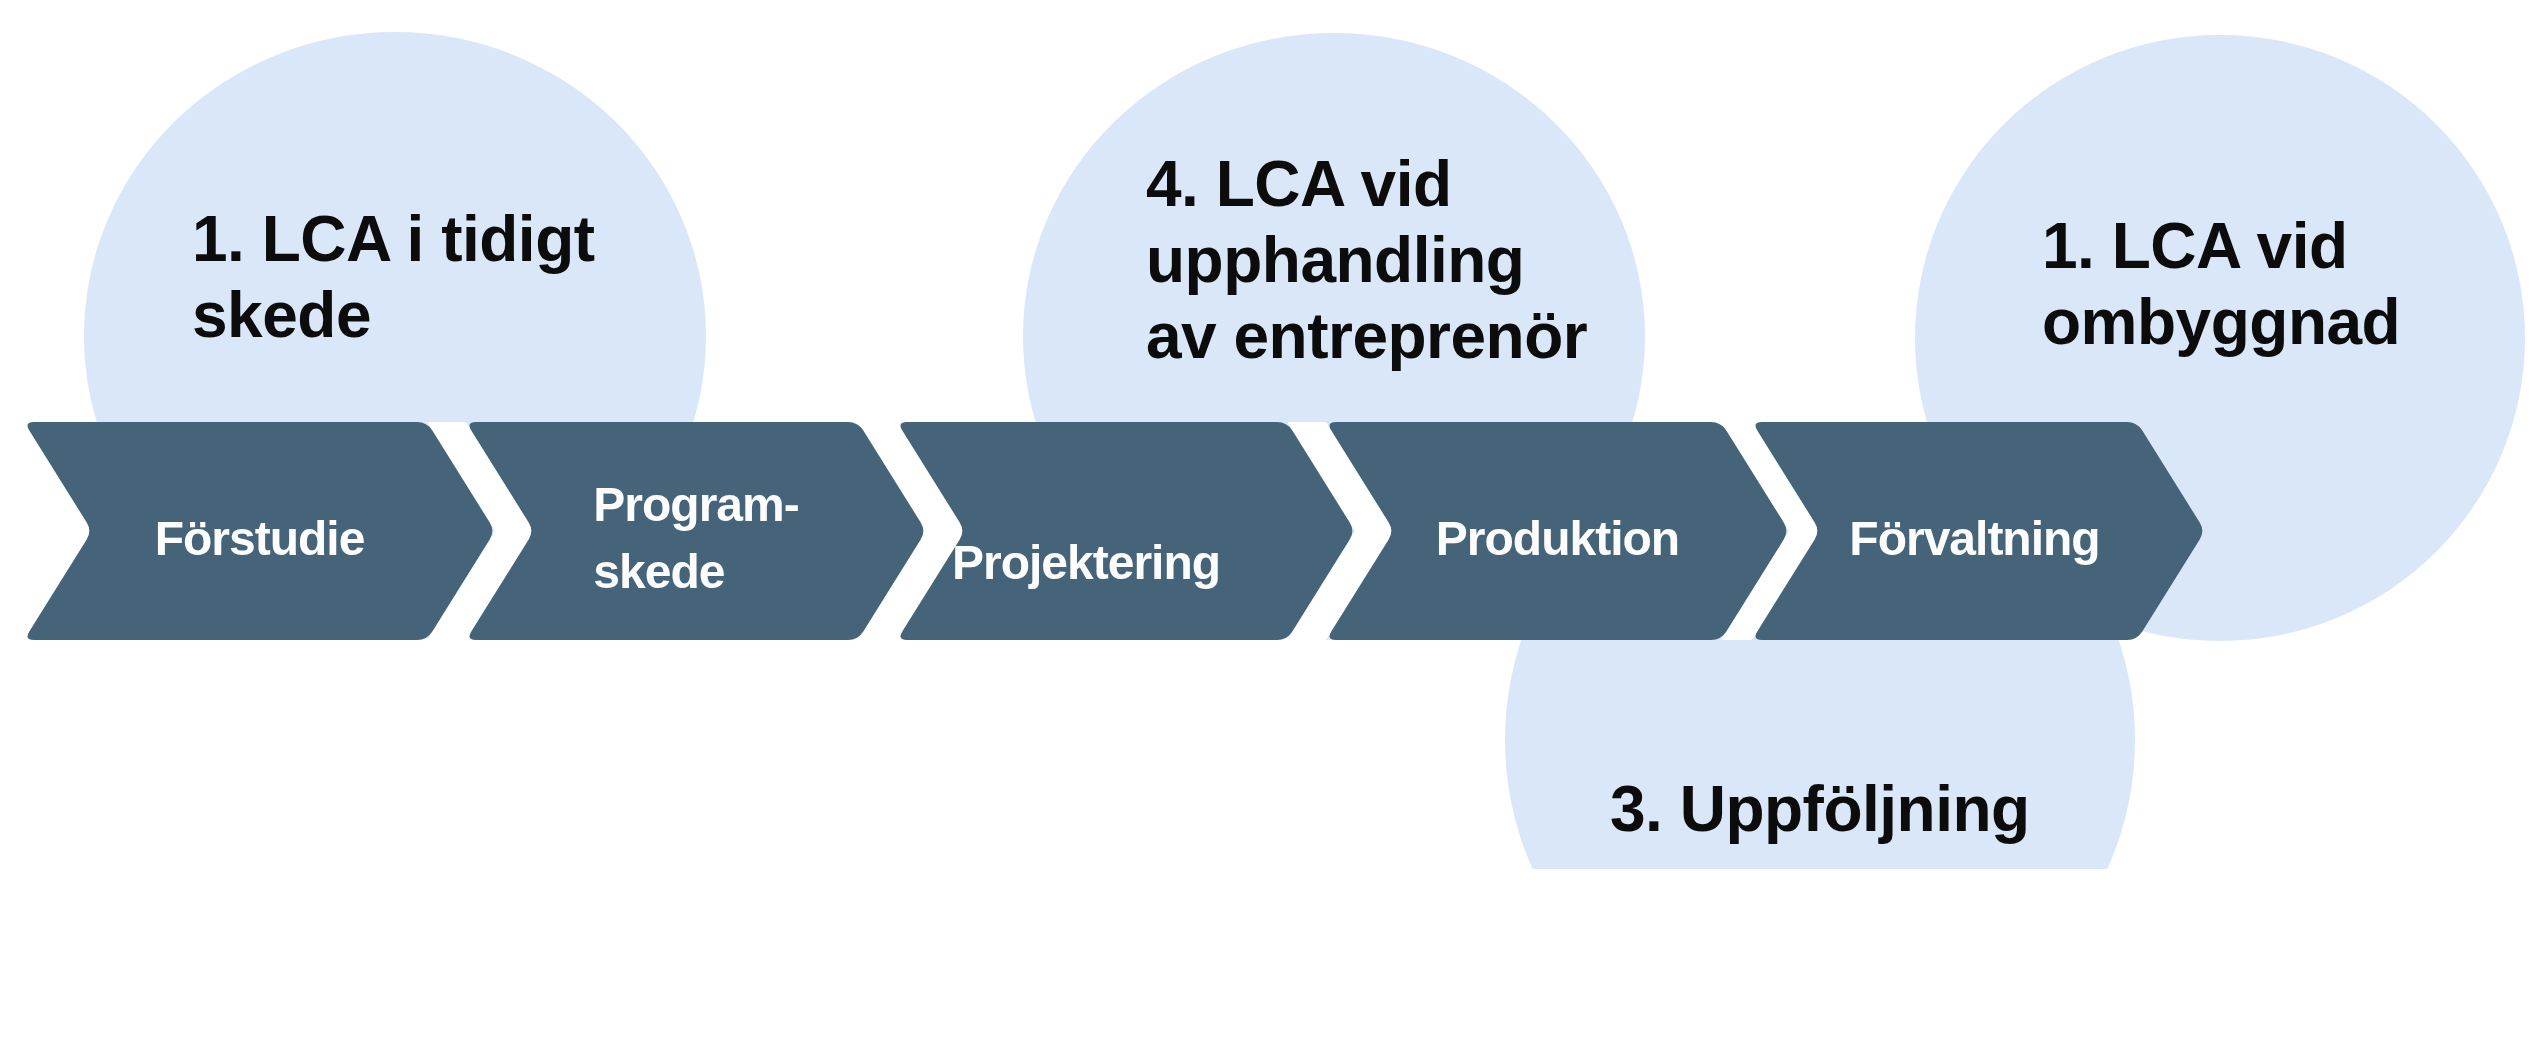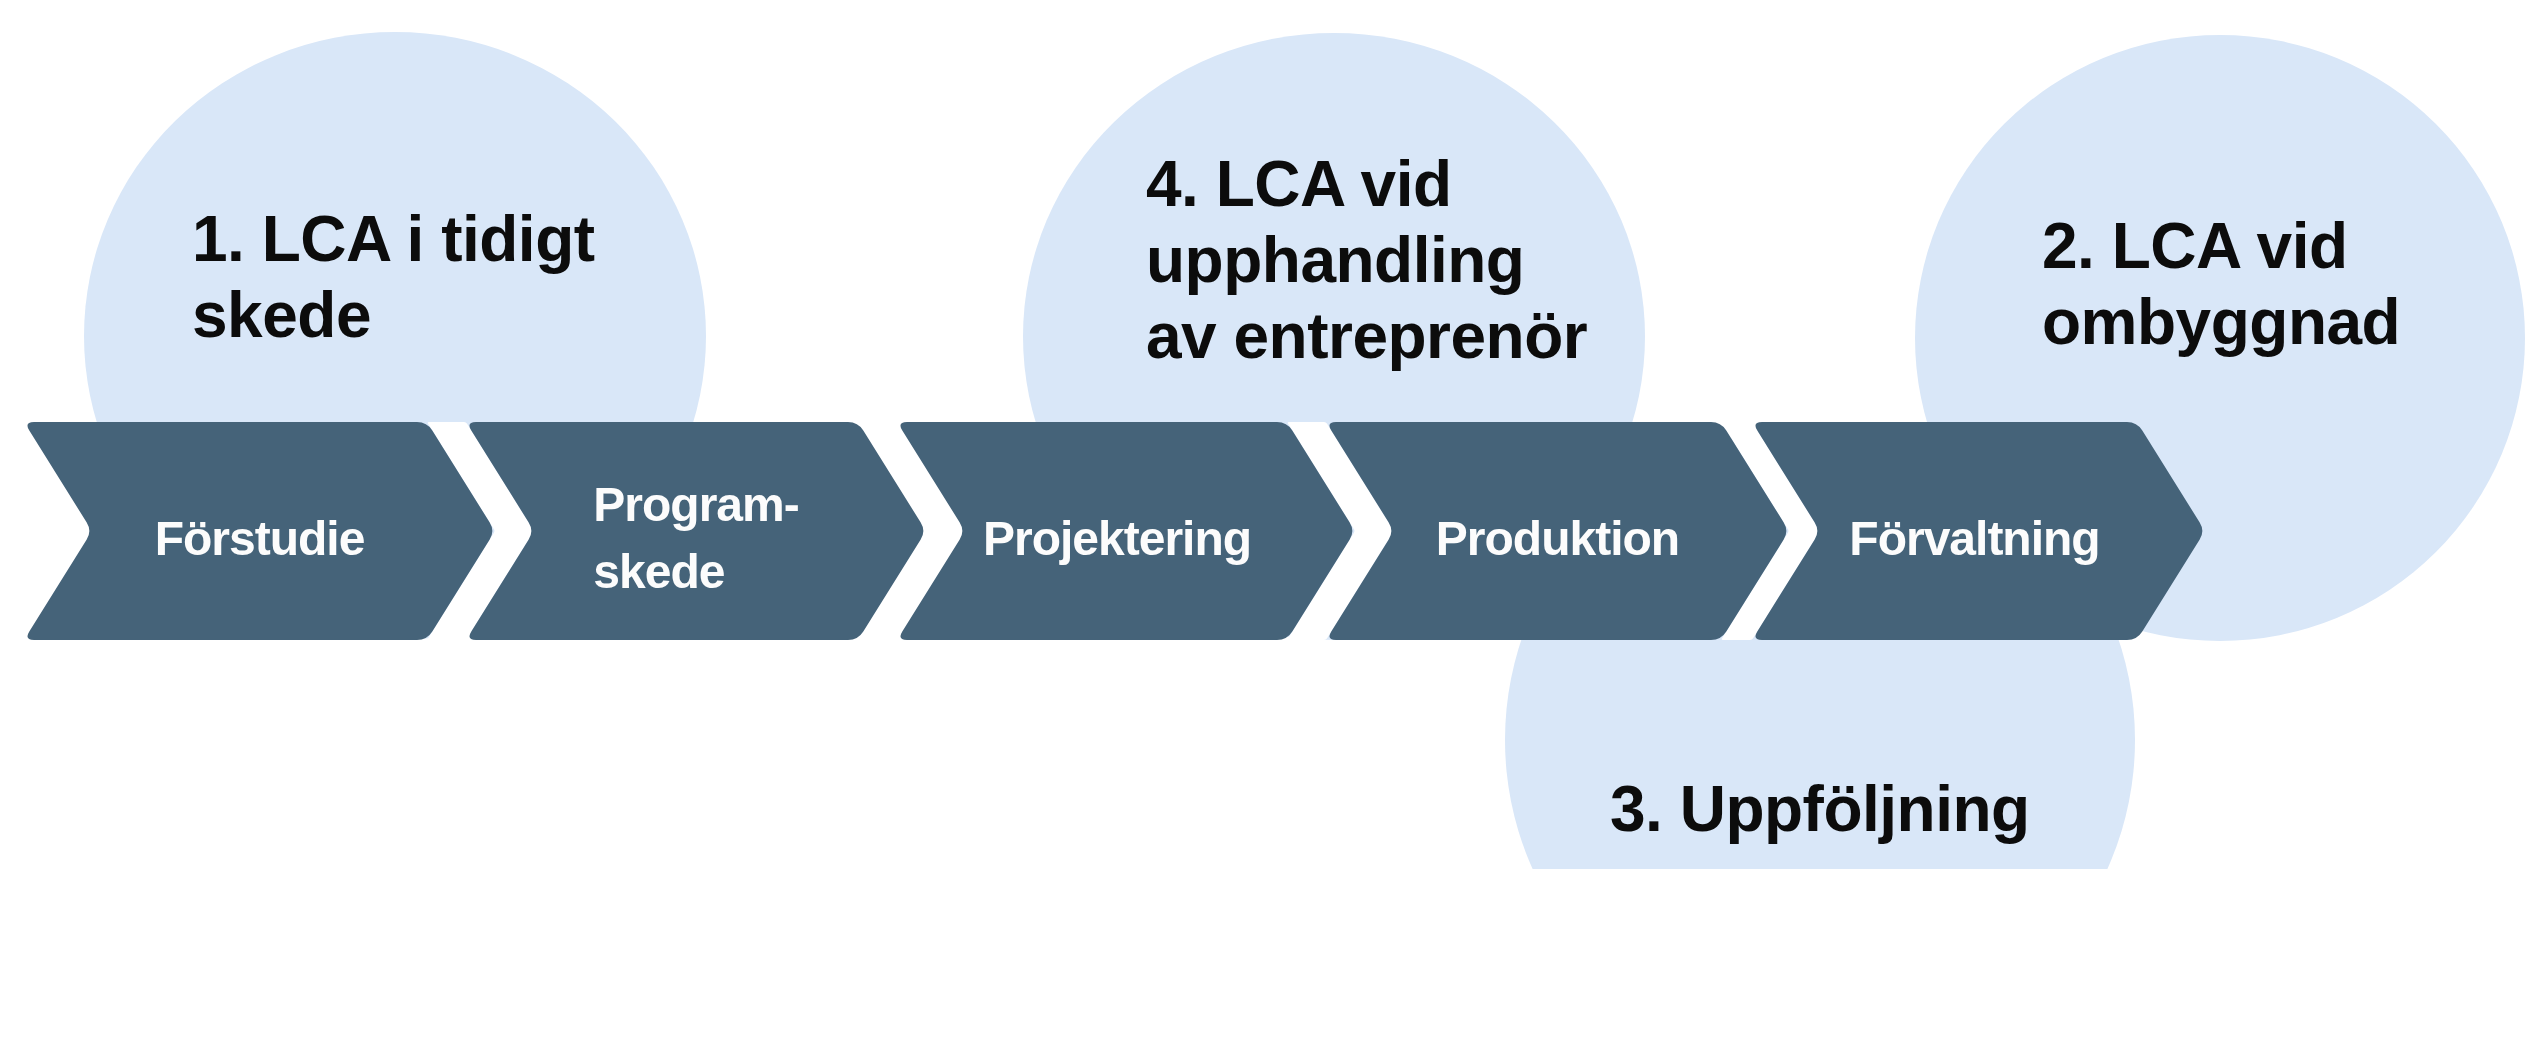--- a/index.html
+++ b/index.html
@@ -65,30 +65,30 @@
       <path d="M1331.3 430.5 Q1326 422 1336.0 422.0 L1711.0 422.0 Q1721 422 1726.3 430.5 L1783.7 522.5 Q1789 531 1783.7 539.5 L1726.3 631.5 Q1721 640 1711.0 640.0 L1336.0 640.0 Q1326 640 1331.3 631.5 L1388.7 539.5 Q1394 531 1388.7 522.5 Z" fill="#456379"></path>
       <path d="M1757.3 430.5 Q1752 422 1762.0 422.0 L2127.0 422.0 Q2137 422 2142.3 430.5 L2199.7 522.5 Q2205 531 2199.7 539.5 L2142.3 631.5 Q2137 640 2127.0 640.0 L1762.0 640.0 Q1752 640 1757.3 631.5 L1814.7 539.5 Q1820 531 1814.7 522.5 Z" fill="#456379"></path>
     </svg>
   <div id="labels-layer">
       <div class="circle-label" style="left: 192px; top: 201px; color: rgb(12, 12, 12);">1. LCA i tidigt
 skede</div>
       <div class="circle-label" style="left: 1146px; top: 146px; color: rgb(12, 12, 12);">4. LCA vid
 upphandling
 av entreprenör</div>
       <div class="circle-label" style="left: 1610px; top: 771px; color: rgb(12, 12, 12);">3. Uppföljning</div>
-      <div class="circle-label" style="left: 2042px; top: 208px; color: rgb(12, 12, 12);">2. LCA vid
+      <div class="circle-label" style="left: 2042px; top: 208px; color: rgb(12, 12, 12);">1. LCA vid
 ombyggnad</div>
       <div class="arrow-label-box" style="left: 92px; width: 335px; align-items: center;">
         <div class="arrow-label" style="color: rgb(252, 252, 252);">Förstudie</div>
       </div>
       <div class="arrow-label-box" style="left: 534px; width: 324px;">
         <div class="arrow-label" style="color: rgb(252, 252, 252);">Program-
 skede</div>
       </div>
-      <div class="arrow-label-box" style="left: 956px; width: 322px;">
+      <div class="arrow-label-box" style="left: 925px; width: 322px; margin-top: 24px;">
         <div class="arrow-label" style="color: rgb(252, 252, 252);">Projektering</div>
       </div>
       <div class="arrow-label-box" style="left: 1394px; width: 327px;">
         <div class="arrow-label" style="color: rgb(252, 252, 252); text-align: right;">Produktion</div>
       </div>
       <div class="arrow-label-box" style="left: 1816px; width: 317px;">
         <div class="arrow-label" style="color: rgb(252, 252, 252);">Förvaltning</div>
       </div>
     </div>
 </div>

